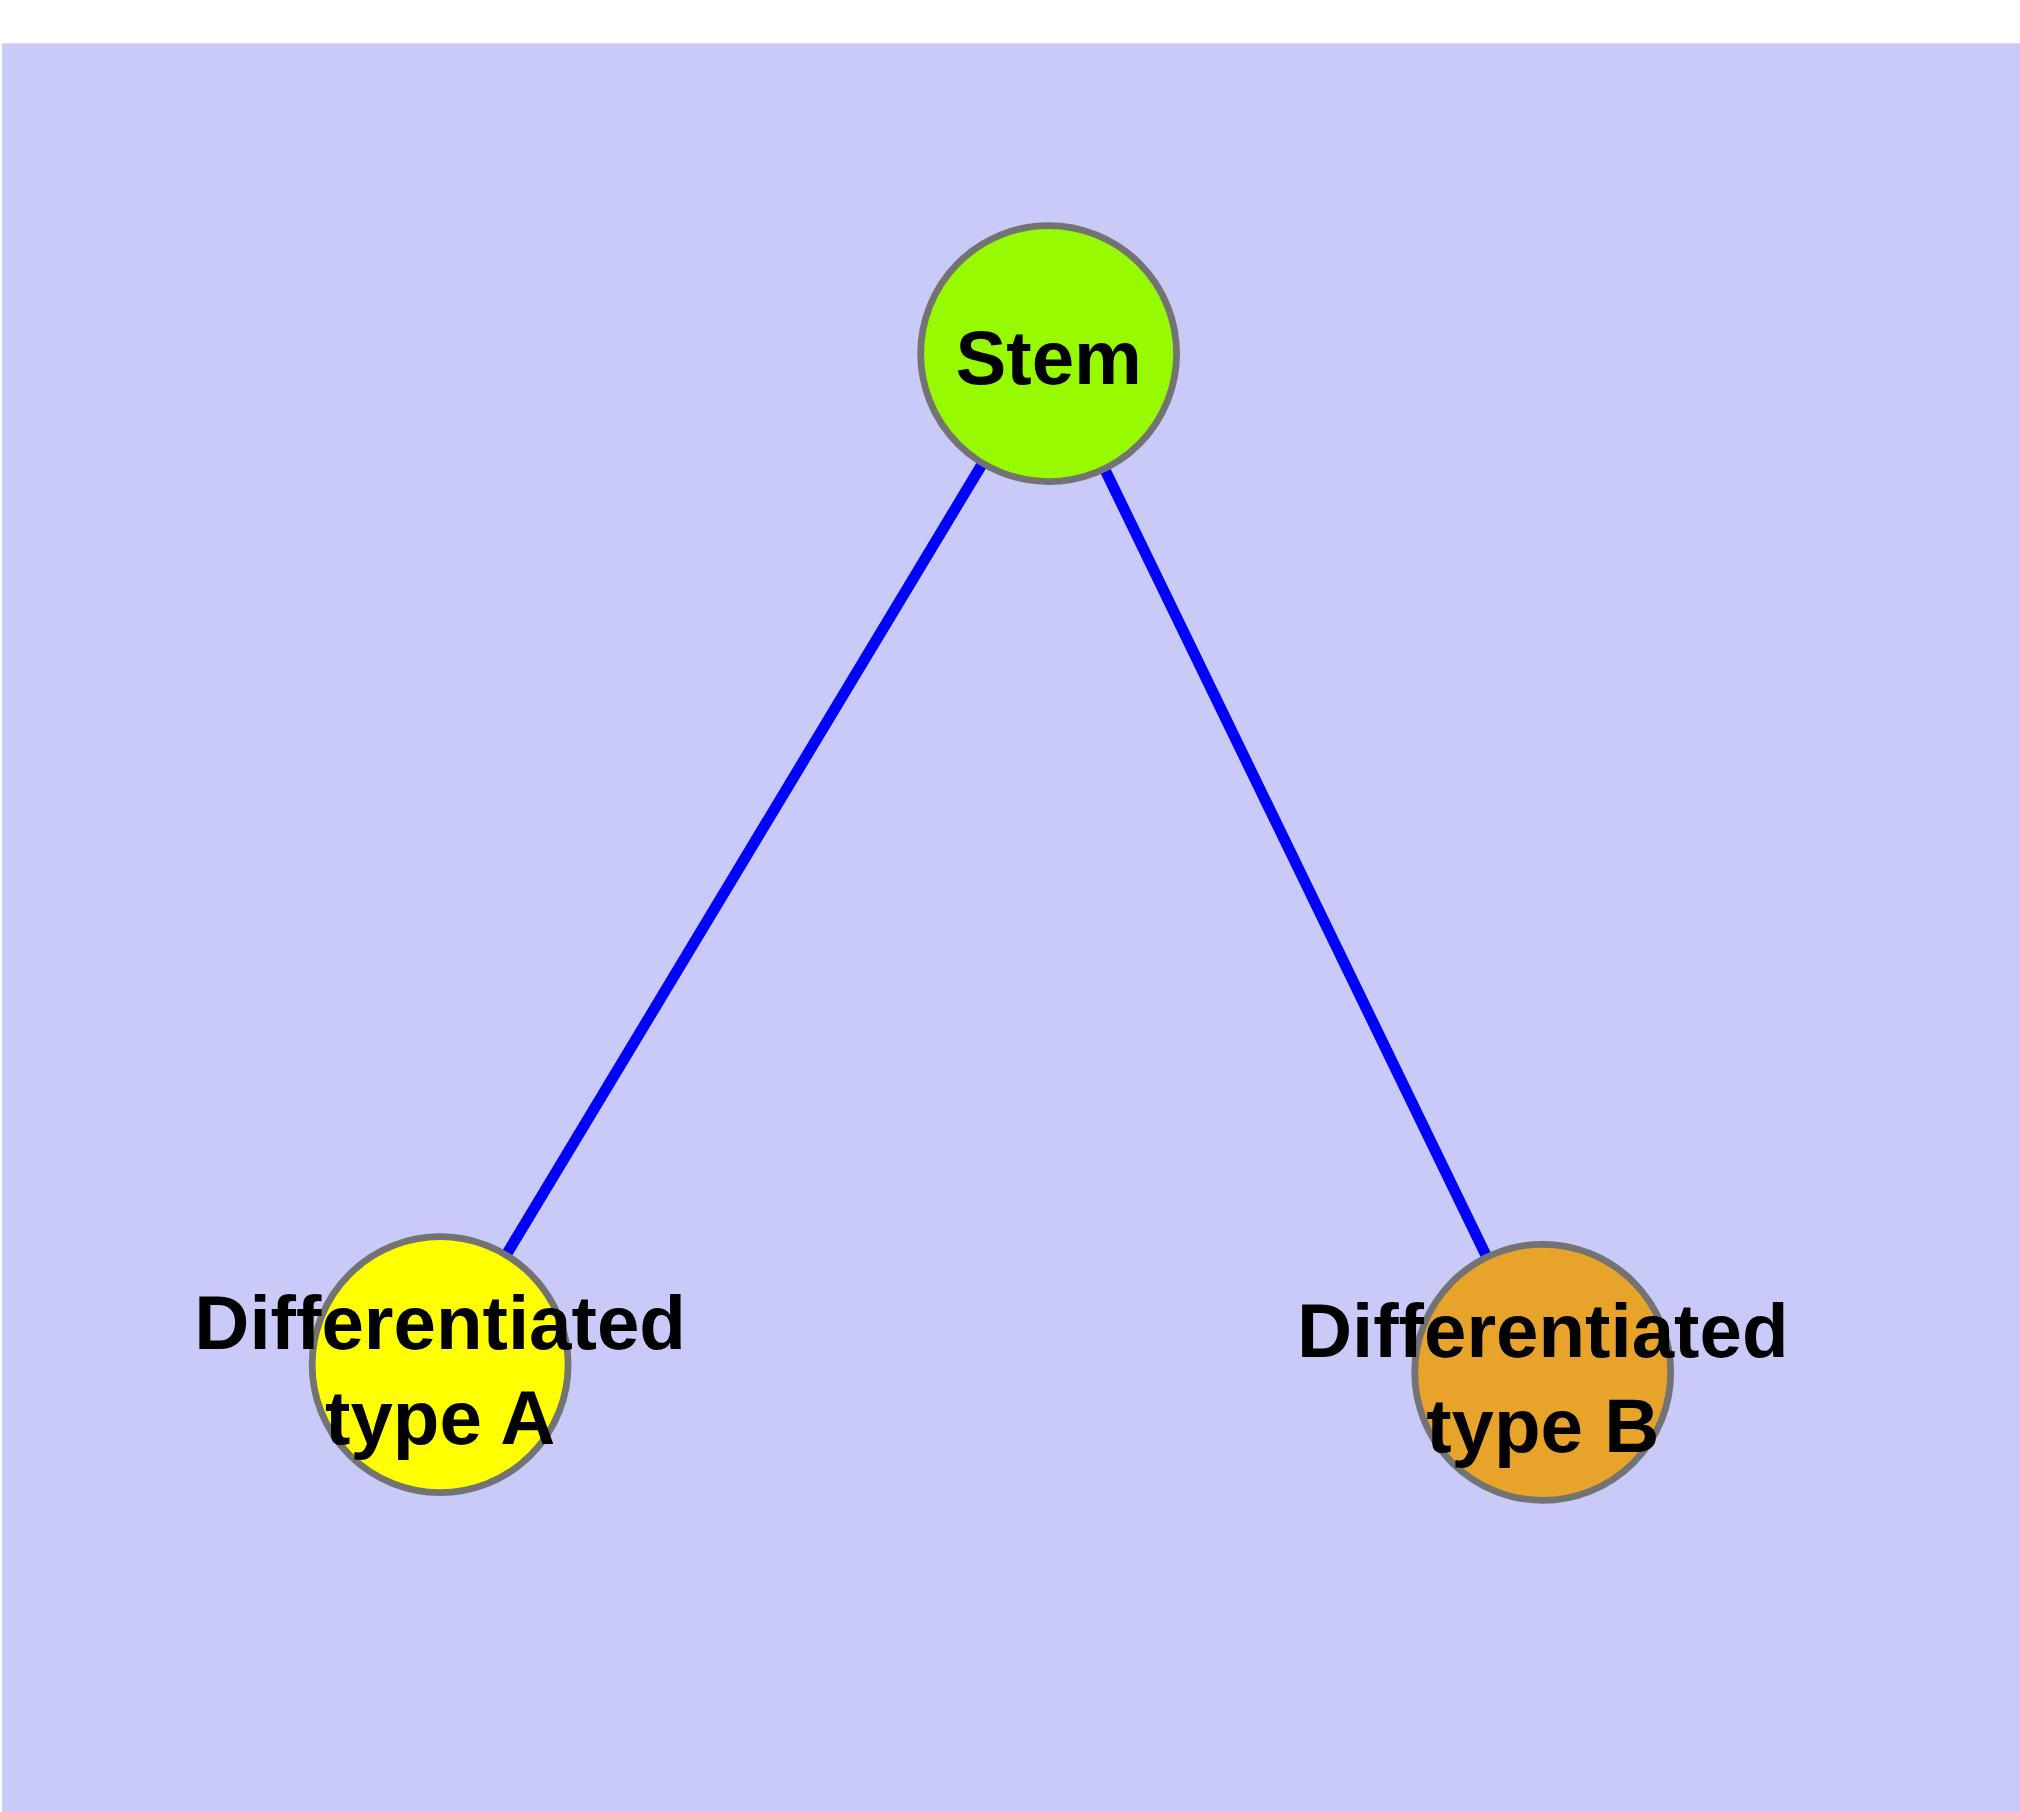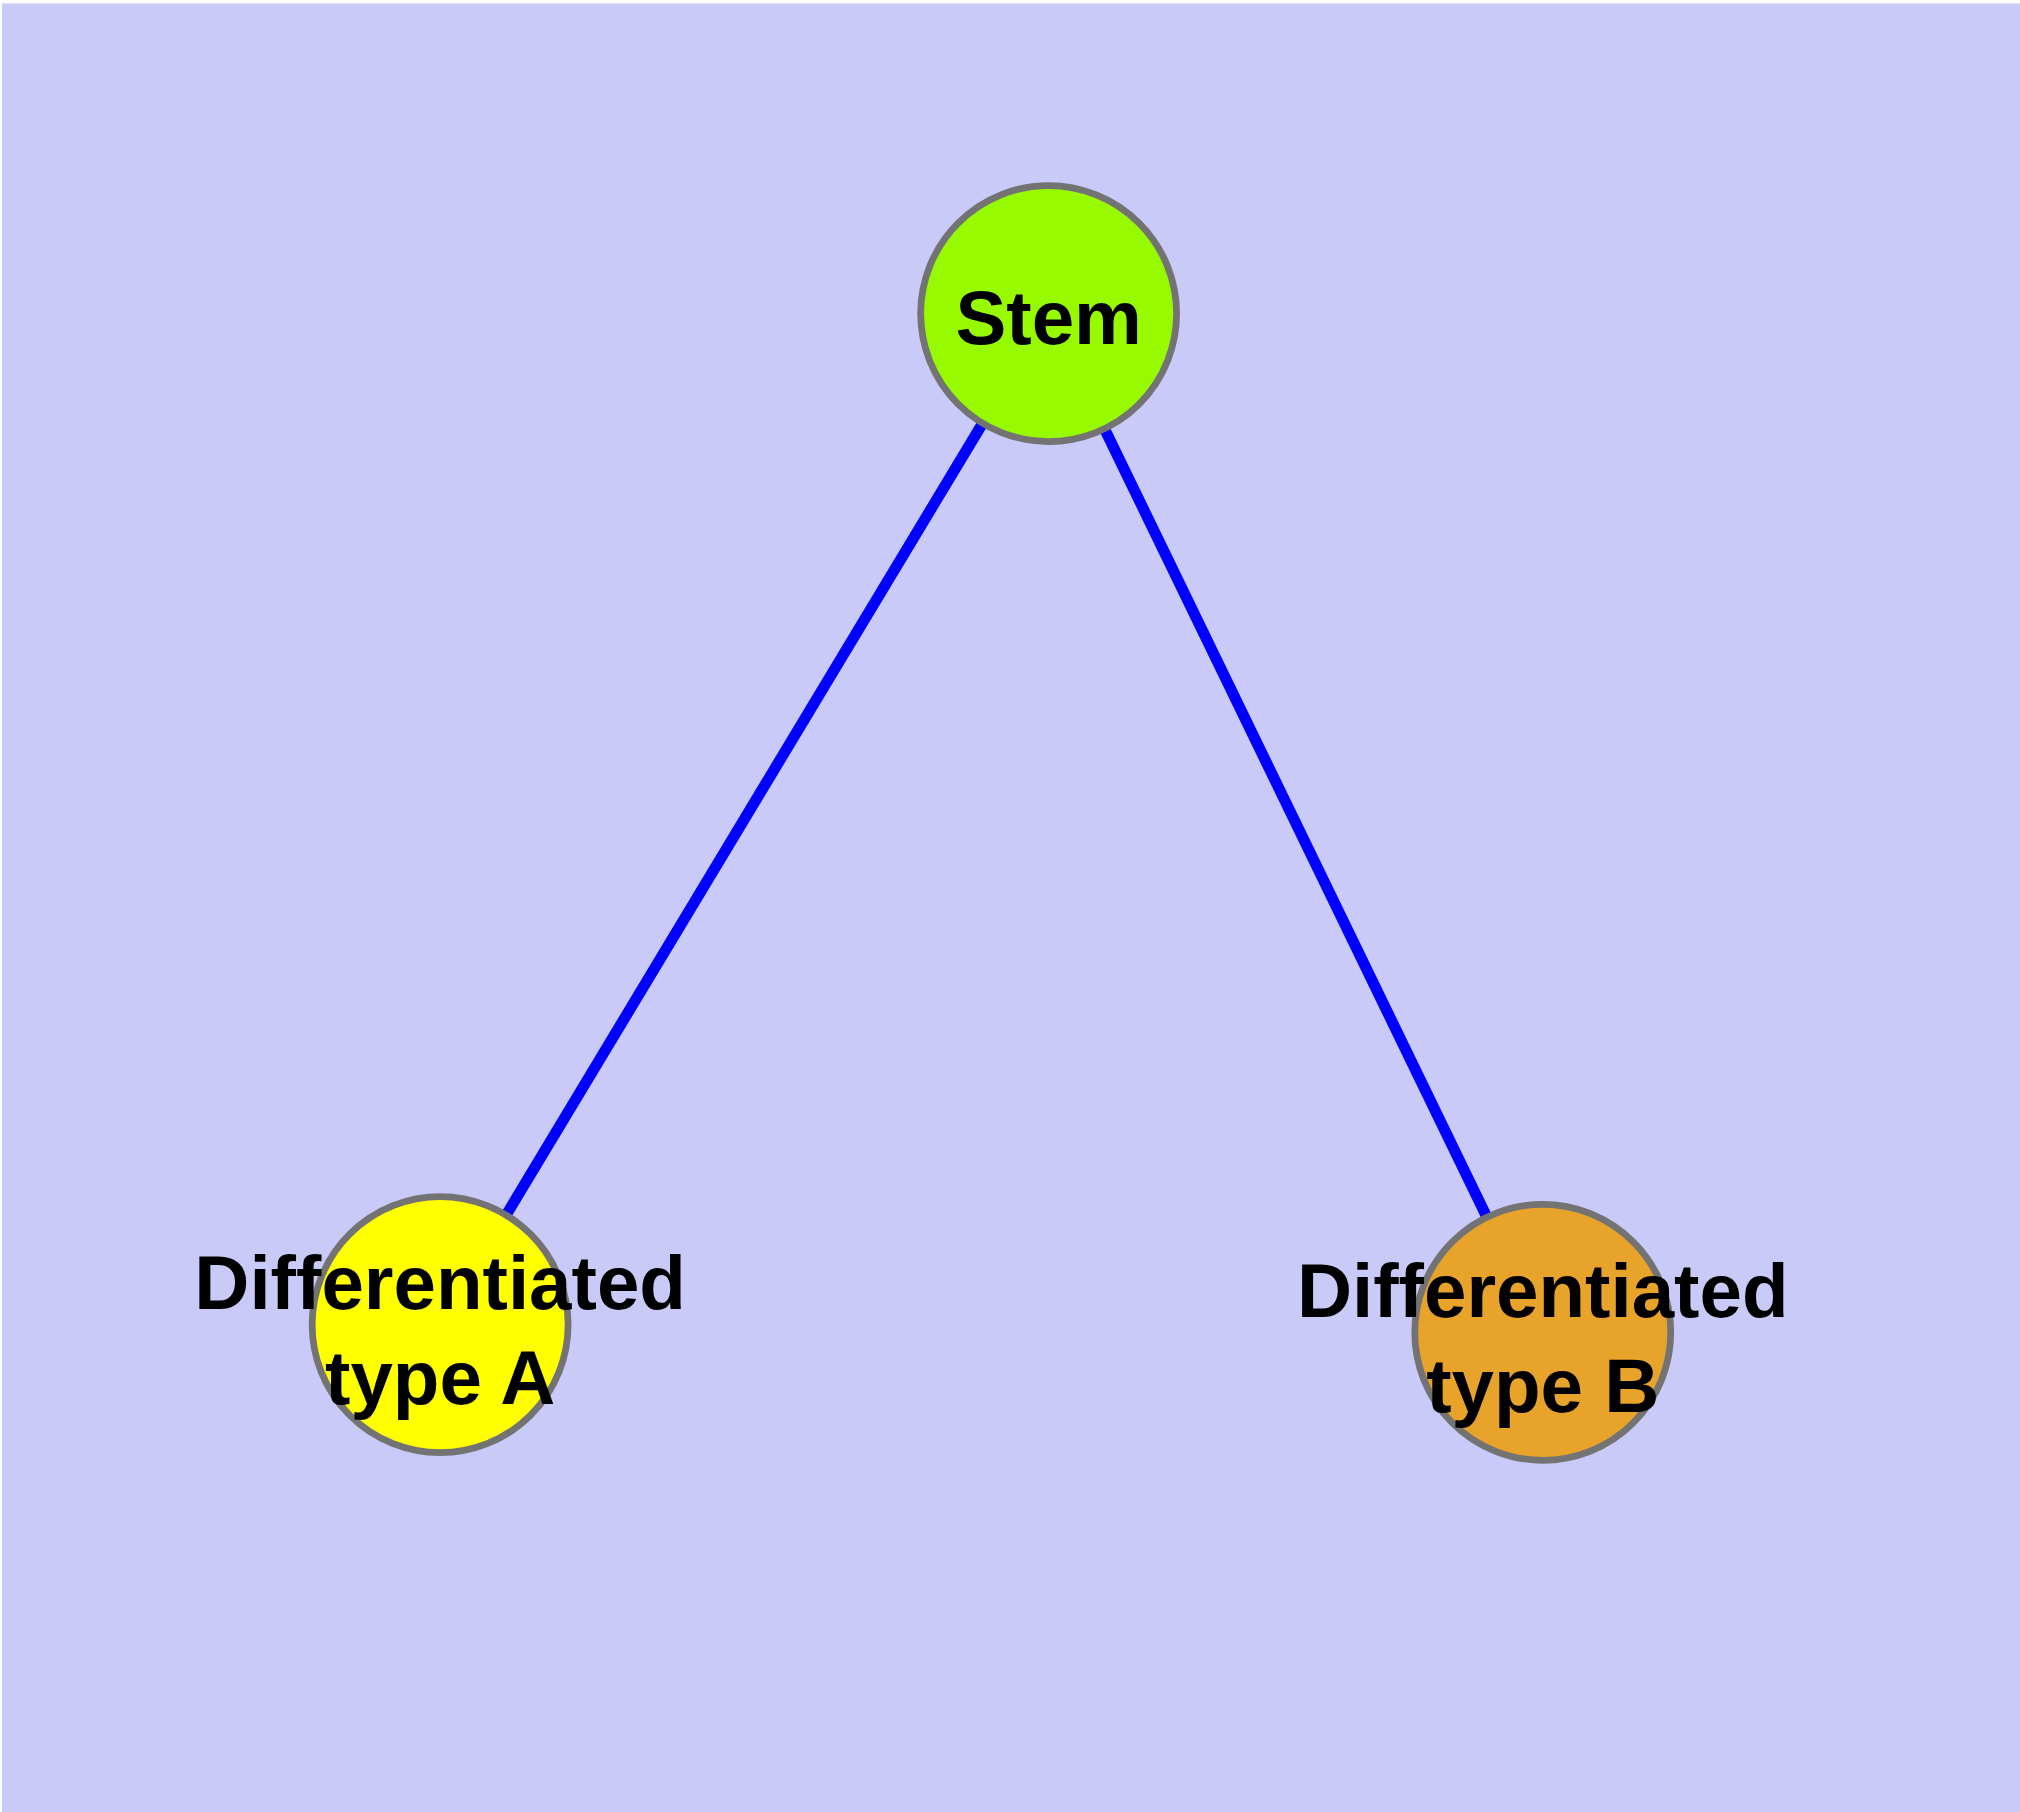--- a/index.html
+++ b/index.html
@@ -7,20 +7,21 @@
     padding: 0;
     width: 2021px;
     height: 1812px;
     background: #ffffff;
     overflow: hidden;
   }
   .diagram-wrap {
     position: relative;
     width: 2021px;
     height: 1404px;
+    margin-top: 40px;
   }
   svg text.node-label {
     font-family: "Liberation Sans", sans-serif;
     font-weight: 700;
     font-size: 90px;
     text-anchor: middle;
   }
 </style>
 </head>
 <body>

